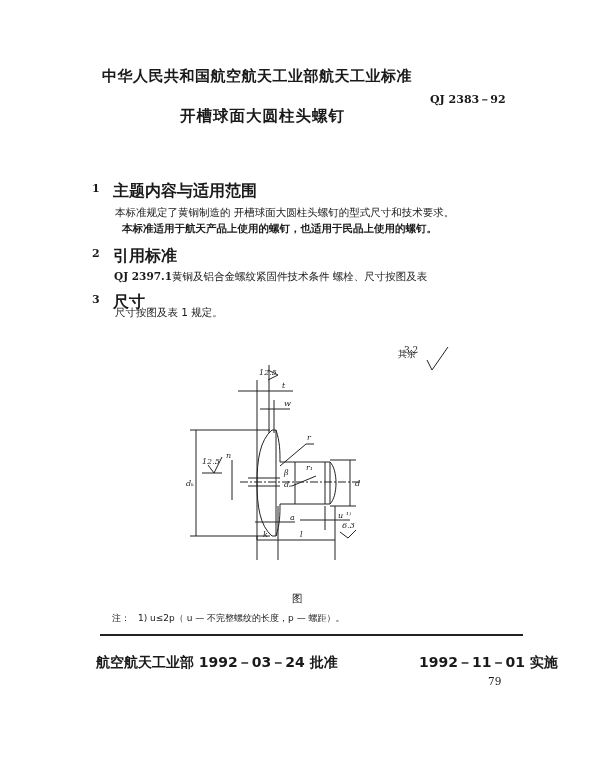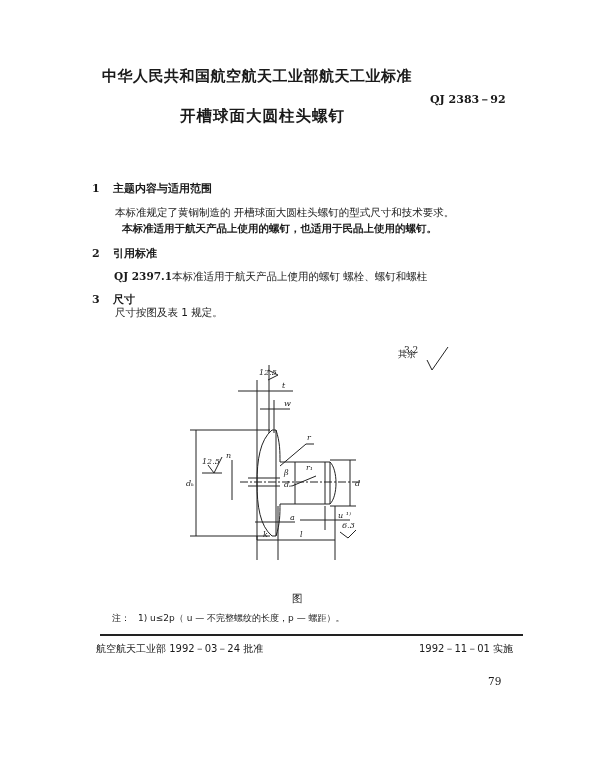--- a/index.html
+++ b/index.html
@@ -2,43 +2,43 @@
 <html><head>
 <meta charset="utf-8">
 <style>
   html, body { margin:0; padding:0; background:#ffffff; }
   body { width:600px; height:776px; position:relative; overflow:hidden; font-family:"DejaVu Serif", serif; color:#1a1a1a; }
   .abs { position:absolute; white-space:nowrap; }
   .org { left:102px; top:67px; font-family:"DejaVu Sans", sans-serif; font-size:15px; font-weight:bold; letter-spacing:0.5px; }
   .stdno { left:430px; top:92px; font-size:11px; font-weight:bold; }
   .title { left:180px; top:106px; font-family:"DejaVu Sans", sans-serif; font-size:15.5px; font-weight:bold; letter-spacing:1px; }
   .secnum { font-size:11px; font-weight:bold; }
-  .sechead { font-family:Liberation Serif, serif; font-size:11px; font-weight:bold; }
+  .sechead { font-family:Liberation Serif, serif; font-size:16px; font-weight:bold; }
   .body { font-family:"DejaVu Sans", sans-serif; font-size:10.5px; }
   .small { font-size:9px; }
   .footer-line { left:100px; top:634px; width:423px; height:2px; background:#222; }
-  .footer { font-family:"DejaVu Sans", sans-serif; font-size:10px; font-weight:normal; }
+  .footer { font-family:"DejaVu Sans", sans-serif; font-size:14px; font-weight:bold;margin-top:12px; }
   svg text { font-family:"DejaVu Serif", serif; font-style:italic; }
 </style>
 </head>
 <body>
 
 <div class="abs org">中华人民共和国航空航天工业部航天工业标准</div>
 <div class="abs stdno">QJ 2383－92</div>
 <div class="abs title">开槽球面大圆柱头螺钉</div>
 
 <div class="abs secnum" style="left:92px;top:182px;">1</div>
 <div class="abs sechead" style="left:113px;top:181px;">主题内容与适用范围</div>
 <div class="abs body" style="left:115px;top:206px;">本标准规定了黄铜制造的 开槽球面大圆柱头螺钉的型式尺寸和技术要求。</div>
 <div class="abs body" style="left:122px;top:222px;font-weight:bold;">本标准适用于航天产品上使用的螺钉，也适用于民品上使用的螺钉。</div>
 
 <div class="abs secnum" style="left:92px;top:247px;">2</div>
 <div class="abs sechead" style="left:113px;top:246px;">引用标准</div>
 <div class="abs body" style="left:114px;top:270px;font-family:'DejaVu Serif',serif;font-weight:bold;">QJ 2397.1</div>
-<div class="abs body" style="left:172px;top:270px;">本标准适用于航天产品上使用的螺钉   螺栓、螺钉和螺柱</div>
+<div class="abs body" style="left:172px;top:270px;">黄铜及铝合金螺纹紧固件技术条件   螺栓、尺寸按图及表</div>
 
 <div class="abs secnum" style="left:92px;top:293px;">3</div>
 <div class="abs sechead" style="left:113px;top:292px;">尺寸</div>
 <div class="abs body" style="left:115px;top:306px;">尺寸按图及表 1 规定。</div>
 
 <div class="abs small" style="left:398px;top:348px;font-family:Liberation Mono, monospace;">其余</div>
 <div class="abs small" style="left:404px;top:345px;">3.2</div>
 <svg class="abs" style="left:424px;top:345px;" width="30" height="30">
   <polyline points="3,15 8,25 24,2" fill="none" stroke="#222" stroke-width="1"></polyline>
 </svg>

